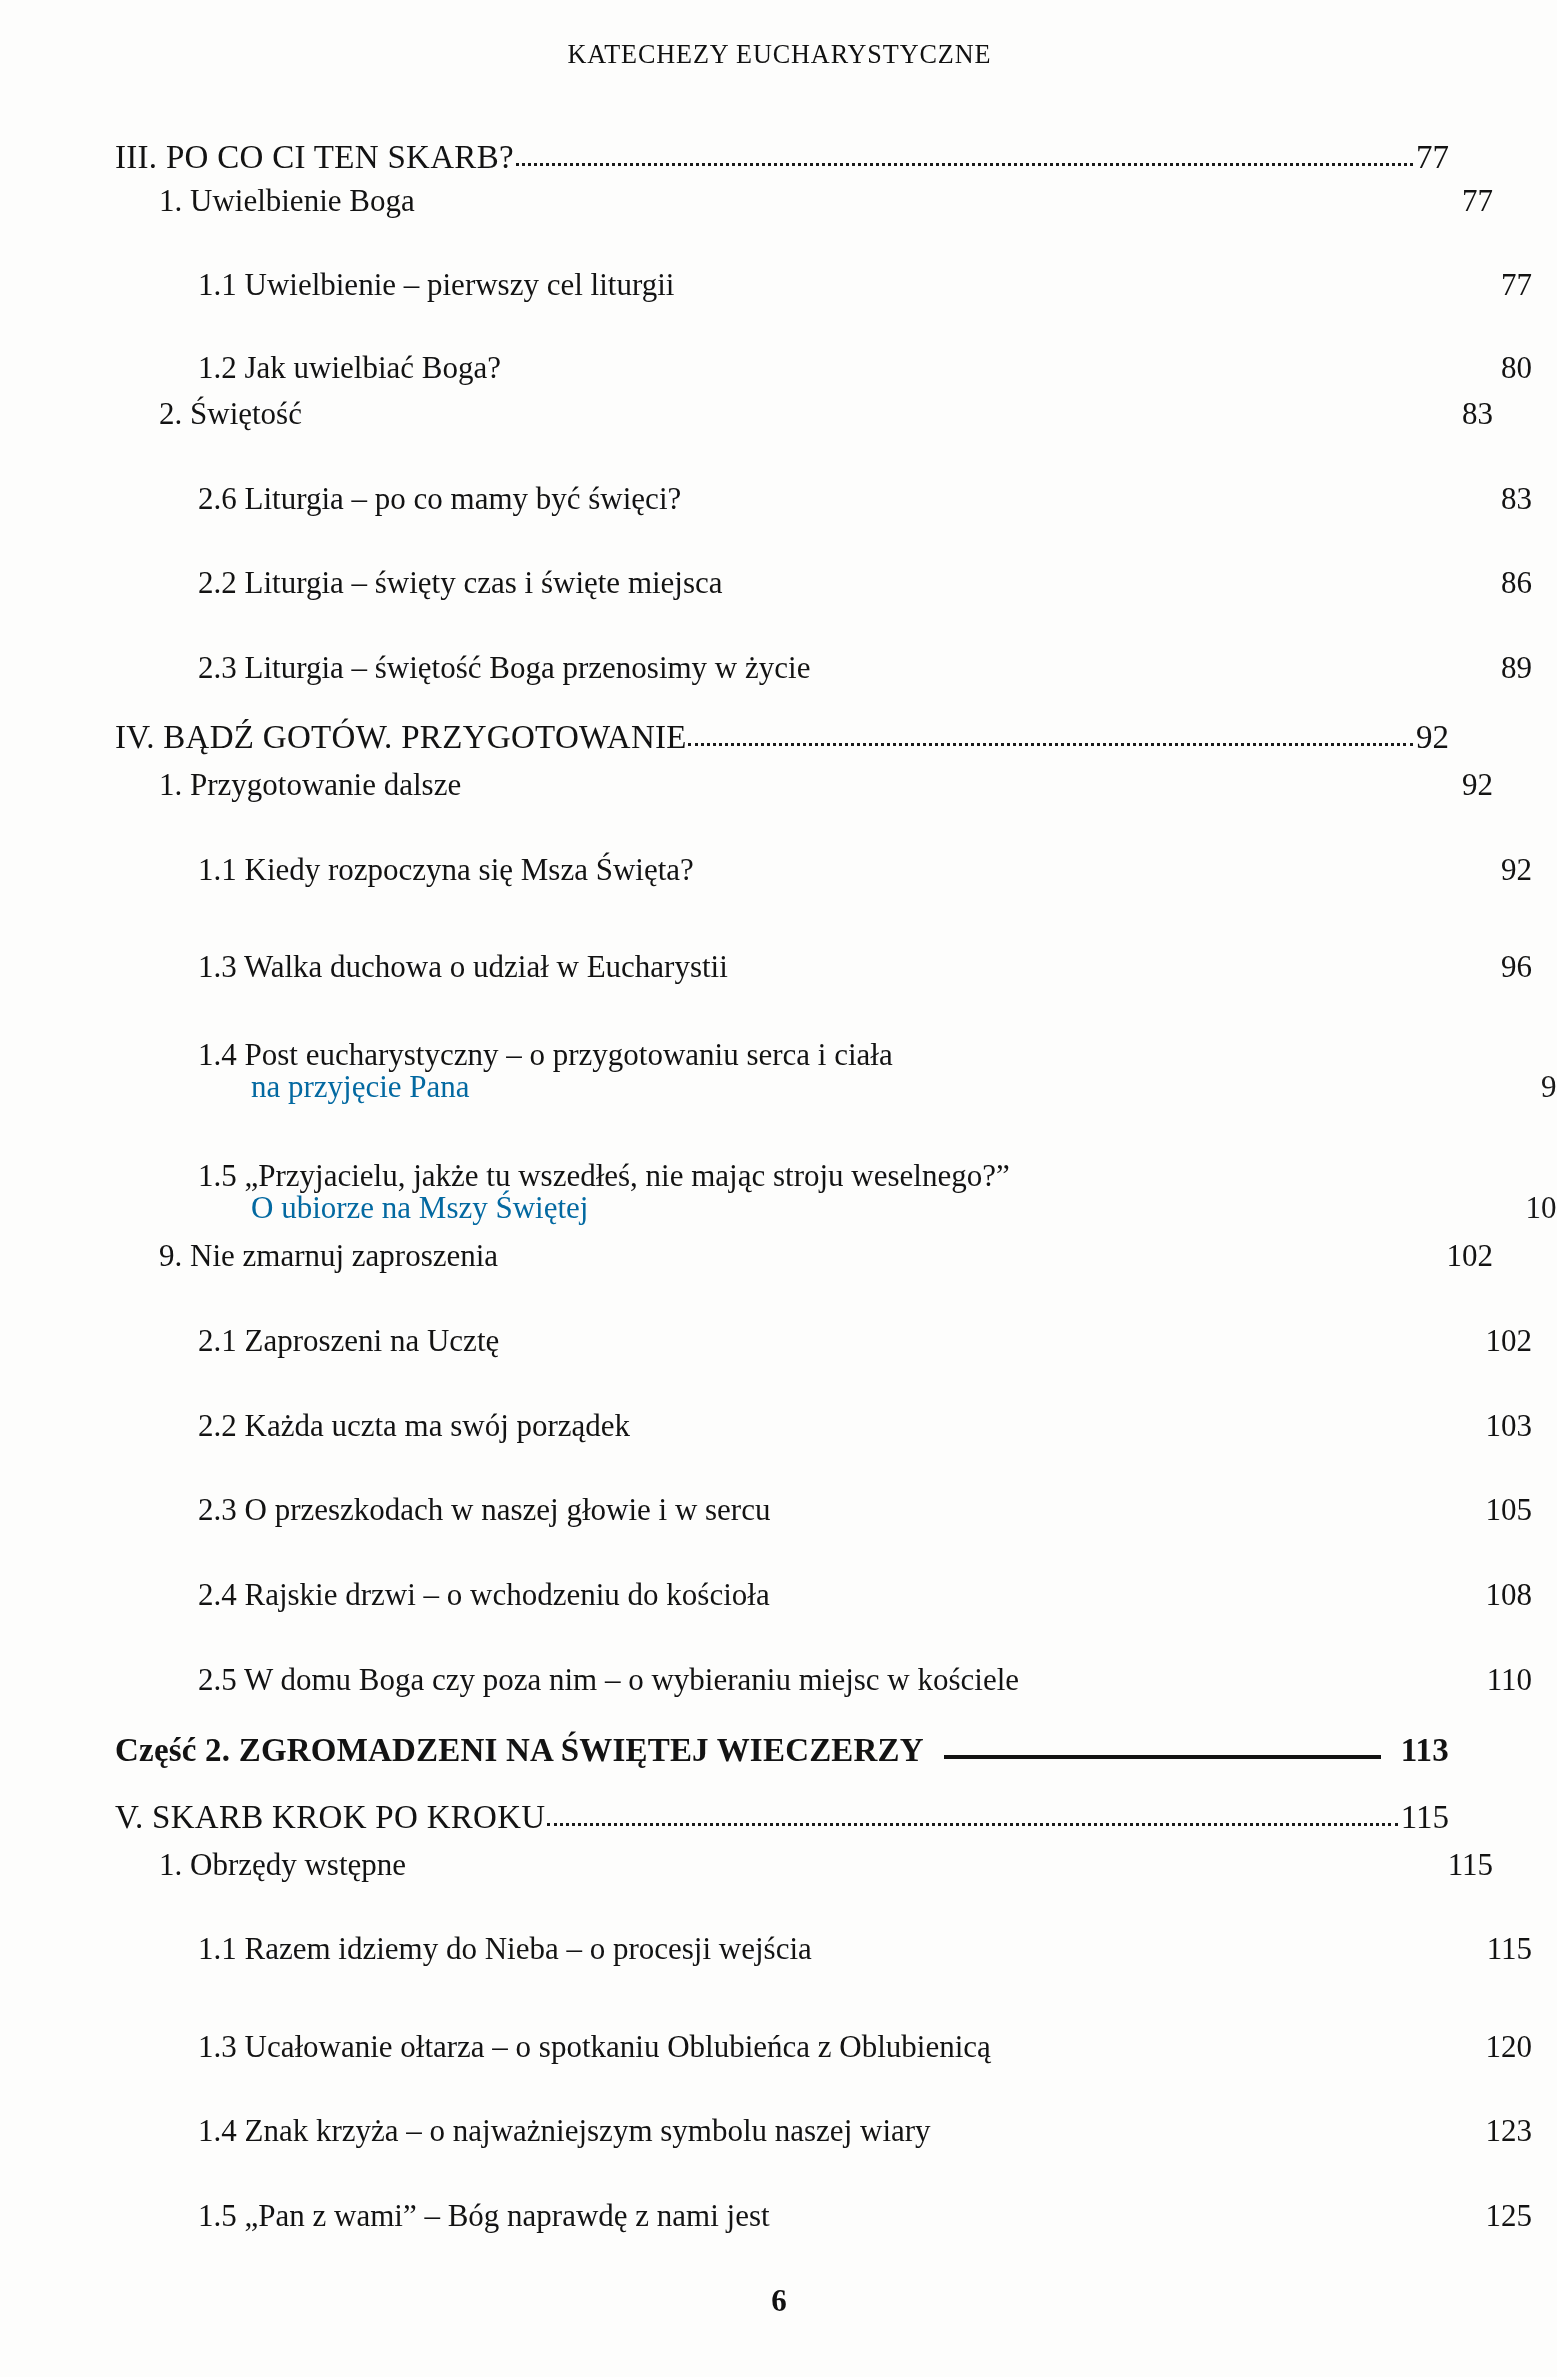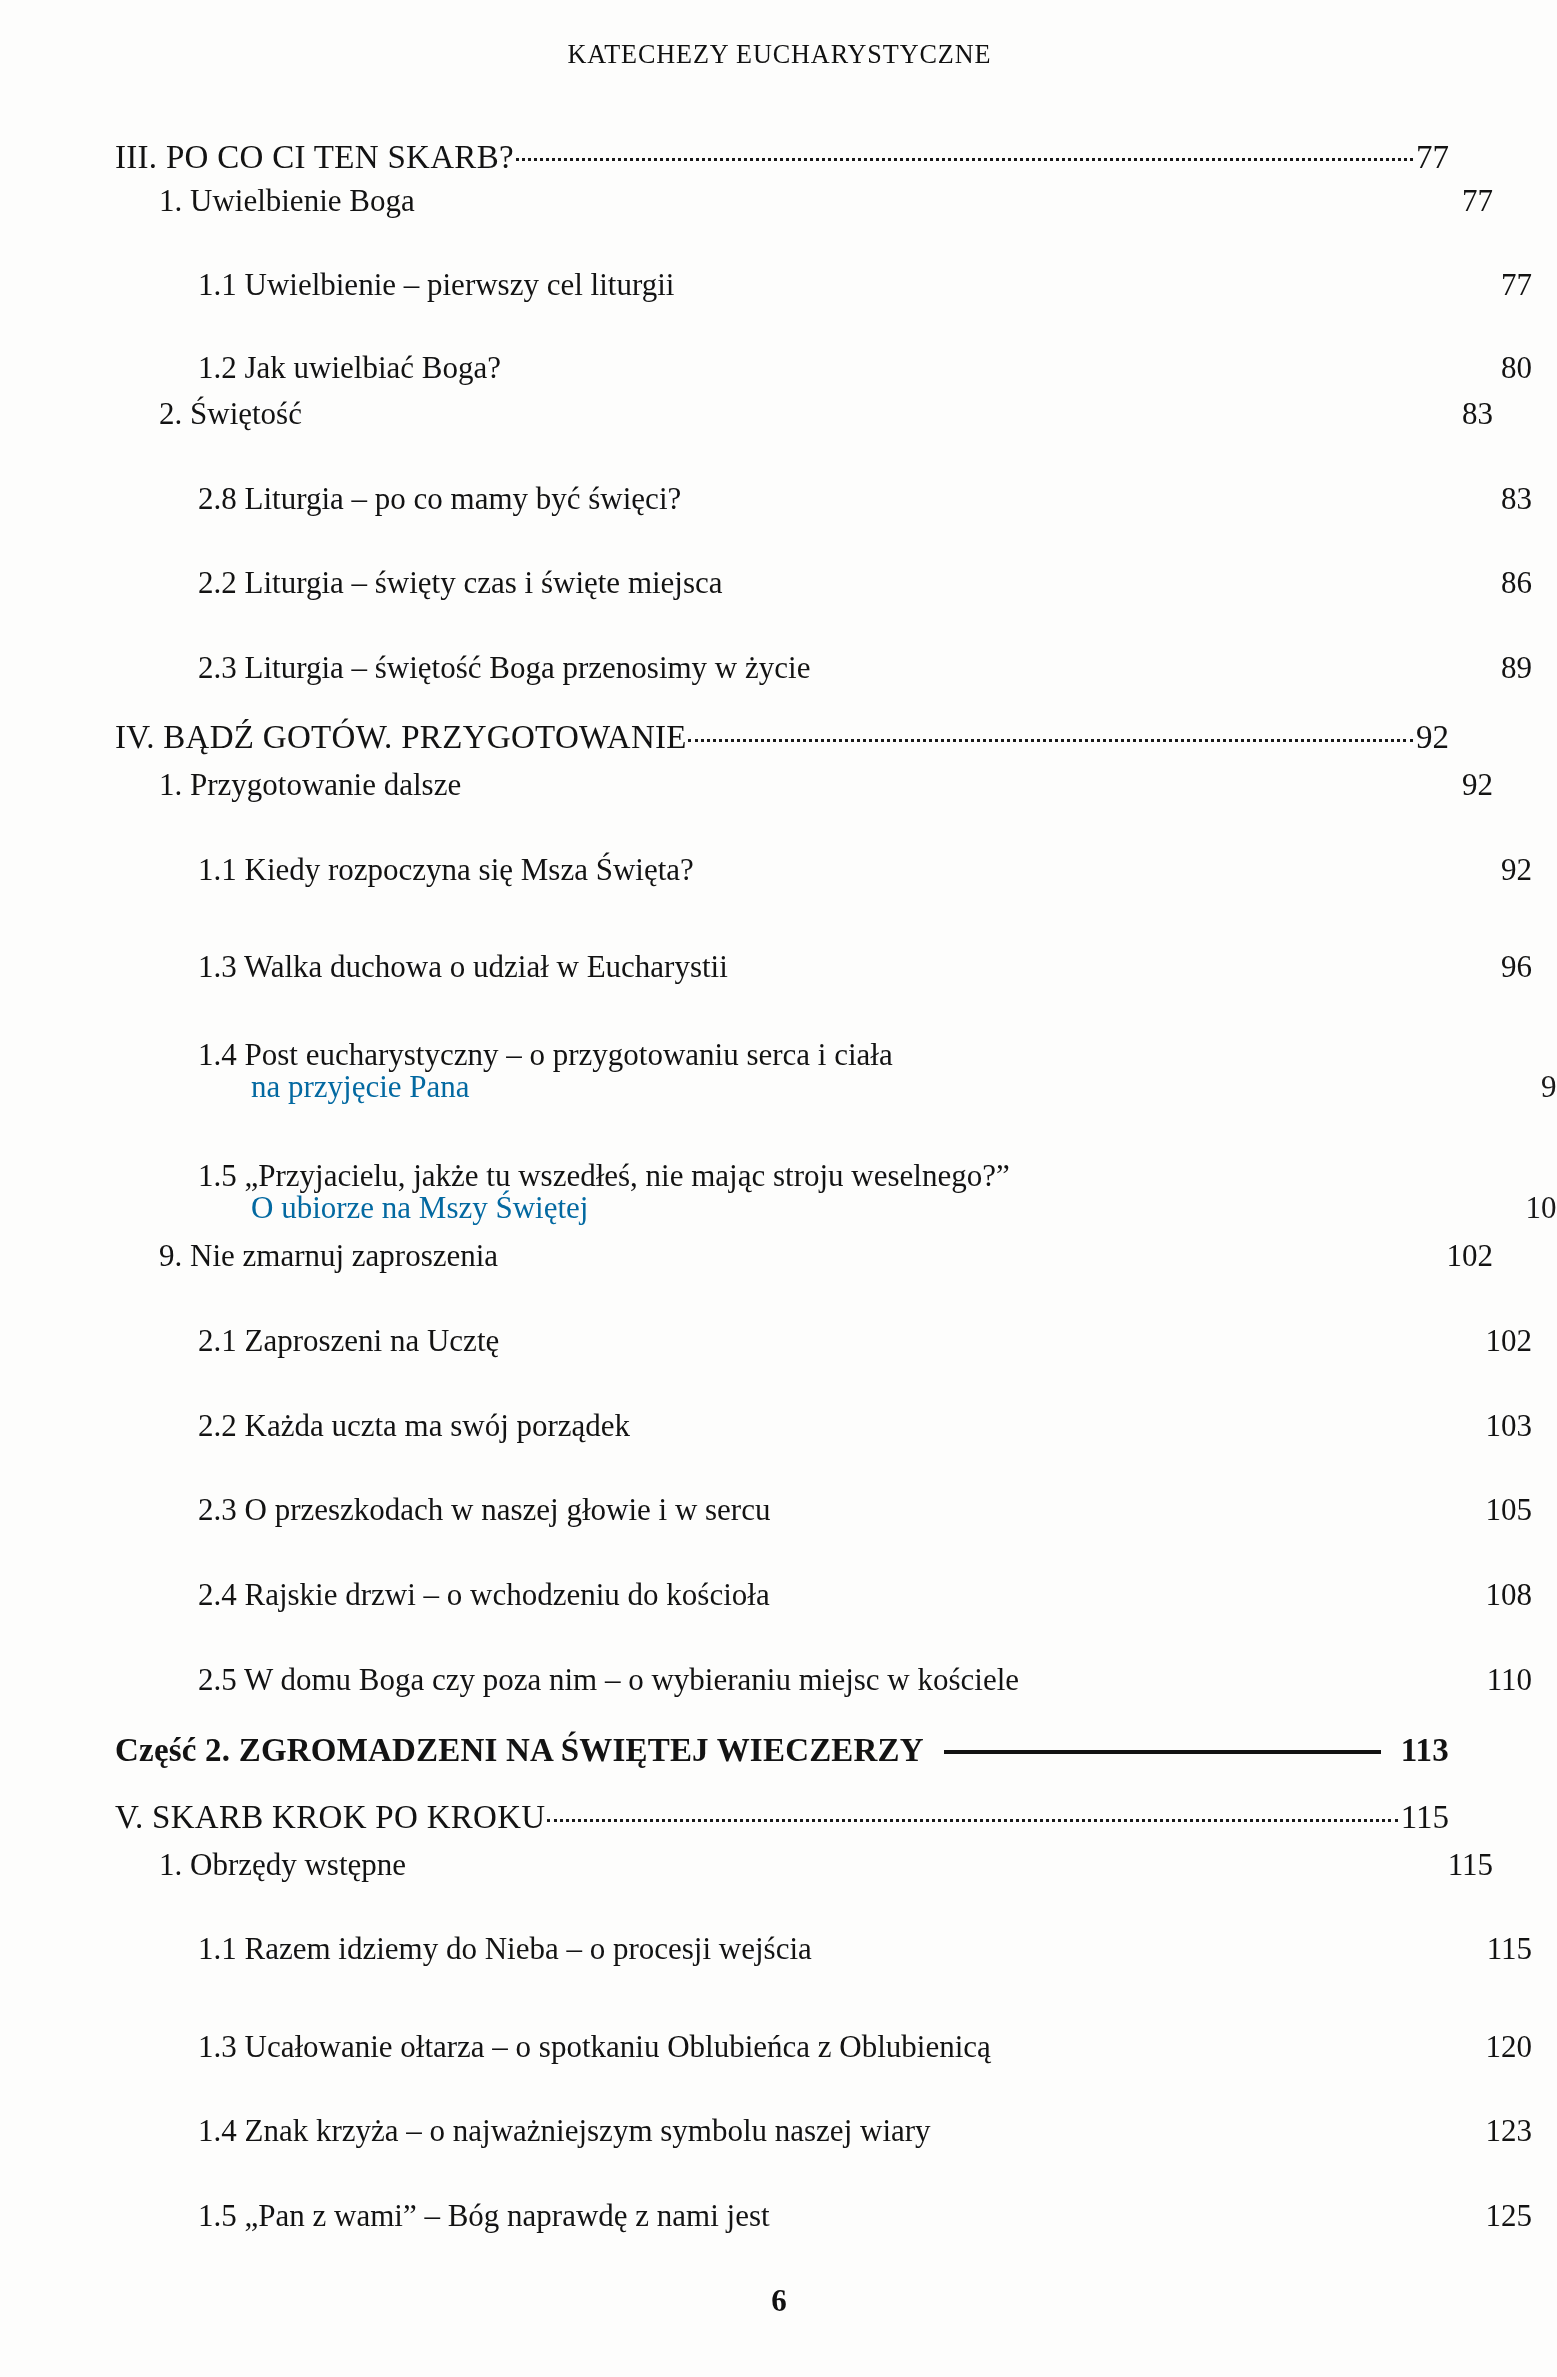--- a/index.html
+++ b/index.html
@@ -87,21 +87,21 @@
     font-size: 33px;
     letter-spacing: 0.3px;
   }
   .lvl-chapter .pageno {
     font-size: 33px;
   }
 
   .lvl-1 .label { font-size: 31px; }
   .lvl-2 .label { font-size: 31px; }
 
-  .indent-0 { padding-left: 0; align-items: center; }
+  .indent-0 { padding-left: 0; }
   .indent-1 { padding-left: 44px; align-items: center; }
   .indent-2 { padding-left: 83px; margin-top: 40px; }
   .indent-3 { padding-left: 123px; }
 
   
   .filler.dots::before {
     content: "";
     position: absolute;
     left: 1.6px;
     right: 3.1px;
@@ -195,21 +195,21 @@
         <span class="pageno">80</span>
       </div>
       <div style="height: 14px;"></div>
       <div class="row indent-1 lvl-1">
         <span class="label">2. Świętość</span>
         <span class="filler blank"></span>
         <span class="pageno">83</span>
       </div>
       <div style="height: 12.5px;"></div>
       <div class="row indent-2 lvl-2">
-        <span class="label">2.8 Liturgia – po co mamy być święci?</span>
+        <span class="label">2.6 Liturgia – po co mamy być święci?</span>
         <span class="filler blank"></span>
         <span class="pageno">83</span>
       </div>
       <div style="height: 12.5px;"></div>
       <div class="row indent-2 lvl-2">
         <span class="label">2.2 Liturgia – święty czas i święte miejsca</span>
         <span class="filler blank"></span>
         <span class="pageno">86</span>
       </div>
       <div style="height: 12.5px;"></div>

